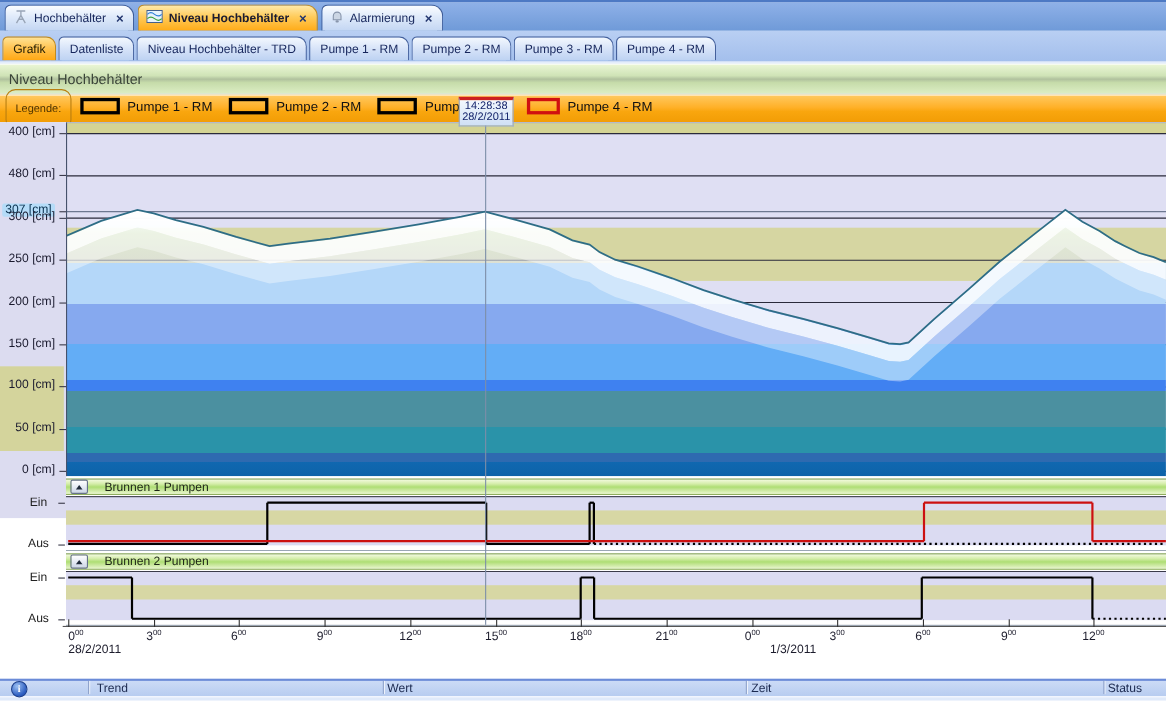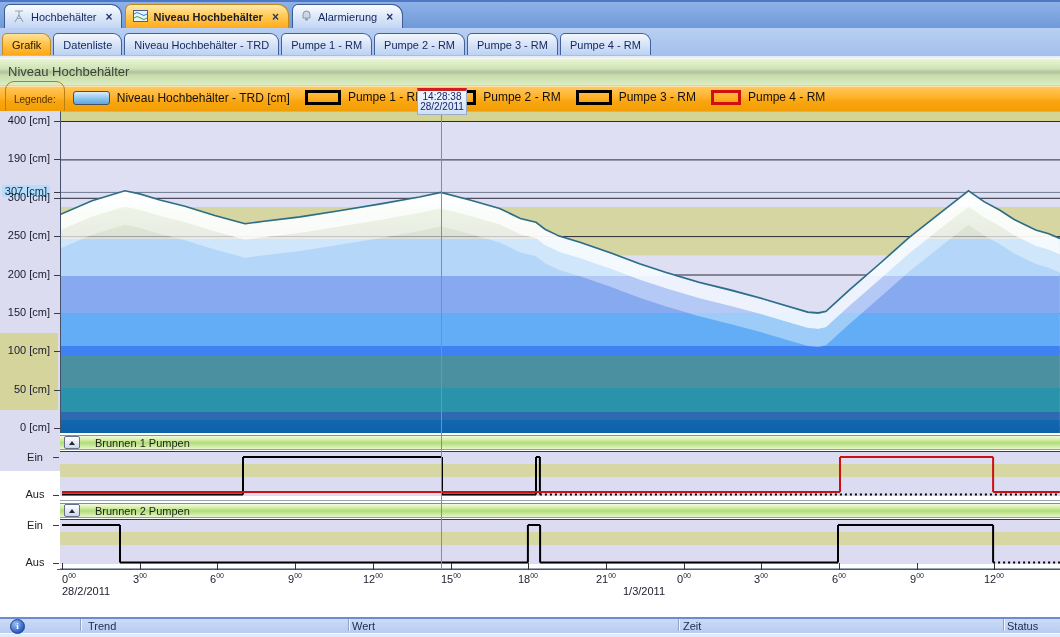--- a/index.html
+++ b/index.html
@@ -99,44 +99,41 @@
         <span>Alarmierung</span>
         <span class="tabclose">×</span>
       </div></div>
   <div class="tabbar2" id="tabbar2"><div class="tab2 active">Grafik</div><div class="tab2">Datenliste</div><div class="tab2">Niveau Hochbehälter - TRD</div><div class="tab2">Pumpe 1 - RM</div><div class="tab2">Pumpe 2 - RM</div><div class="tab2">Pumpe 3 - RM</div><div class="tab2">Pumpe 4 - RM</div></div>
   <div class="titlebar">
     <span>Niveau Hochbehälter</span>
   </div>
   <div class="legendbar">
     <span class="legend-pill">Legende:</span>
     <span id="legend-items"><span class="legend-item">
-          <span class="sw-level"></span>
-          <span class="lbl">Niveau Hochbehälter - TRD [cm]</span>
-        </span><span class="legend-item">
           <span class="sw-black"></span>
           <span class="lbl">Pumpe 1 - RM</span>
         </span><span class="legend-item">
           <span class="sw-black"></span>
           <span class="lbl">Pumpe 2 - RM</span>
         </span><span class="legend-item">
           <span class="sw-black"></span>
           <span class="lbl">Pumpe 3 - RM</span>
         </span><span class="legend-item">
           <span class="sw-red"></span>
           <span class="lbl">Pumpe 4 - RM</span>
         </span></span>
   </div>
 
   <div class="gutter">
     <div class="gutter-band"></div>
   </div>
   <div id="ylabels">
       <div class="ylabel" style="top: 114px;">400 [cm]</div>
       <div class="htick" style="left: 54px; top: 121px;"></div>
-      <div class="ylabel" style="top: 152.375px;">190 [cm]</div>
+      <div class="ylabel" style="top: 152.375px;">480 [cm]</div>
       <div class="htick" style="left: 54px; top: 159px;"></div>
       <div class="ylabel" style="top: 185.377px;"><span class="hl">307 [cm]</span></div>
       <div class="htick" style="left: 54px; top: 192px;"></div>
       <div class="ylabel" style="top: 190.75px;">300 [cm]</div>
       <div class="htick" style="left: 54px; top: 198px;"></div>
       <div class="ylabel" style="top: 229.125px;">250 [cm]</div>
       <div class="htick" style="left: 54px; top: 236px;"></div>
       <div class="ylabel" style="top: 267.5px;">200 [cm]</div>
       <div class="htick" style="left: 54px; top: 275px;"></div>
       <div class="ylabel" style="top: 305.875px;">150 [cm]</div>
@@ -272,21 +269,21 @@
       <div class="xtickmark" style="left: 373px;"></div>
       <div class="xlabel" style="left: 373px; transform: translateX(-50%);">12<sup>00</sup></div>
       <div class="xtickmark" style="left: 451px;"></div>
       <div class="xlabel" style="left: 451px; transform: translateX(-50%);">15<sup>00</sup></div>
       <div class="xtickmark" style="left: 528px;"></div>
       <div class="xlabel" style="left: 528px; transform: translateX(-50%);">18<sup>00</sup></div>
       <div class="xtickmark" style="left: 606px;"></div>
       <div class="xlabel" style="left: 606px; transform: translateX(-50%);">21<sup>00</sup></div>
       <div class="xtickmark" style="left: 684px;"></div>
       <div class="xlabel" style="left: 684px; transform: translateX(-50%);">0<sup>00</sup></div>
-      <div class="xdate" style="left: 644px; transform: translateX(-50%);">1/3/2011</div>
+      <div class="xdate" style="left: 721px; transform: translateX(-50%);">1/3/2011</div>
       <div class="xtickmark" style="left: 761px;"></div>
       <div class="xlabel" style="left: 761px; transform: translateX(-50%);">3<sup>00</sup></div>
       <div class="xtickmark" style="left: 839px;"></div>
       <div class="xlabel" style="left: 839px; transform: translateX(-50%);">6<sup>00</sup></div>
       <div class="xtickmark" style="left: 917px;"></div>
       <div class="xlabel" style="left: 917px; transform: translateX(-50%);">9<sup>00</sup></div>
       <div class="xtickmark" style="left: 994px;"></div>
       <div class="xlabel" style="left: 994px; transform: translateX(-50%);">12<sup>00</sup></div>
     </div>
 

